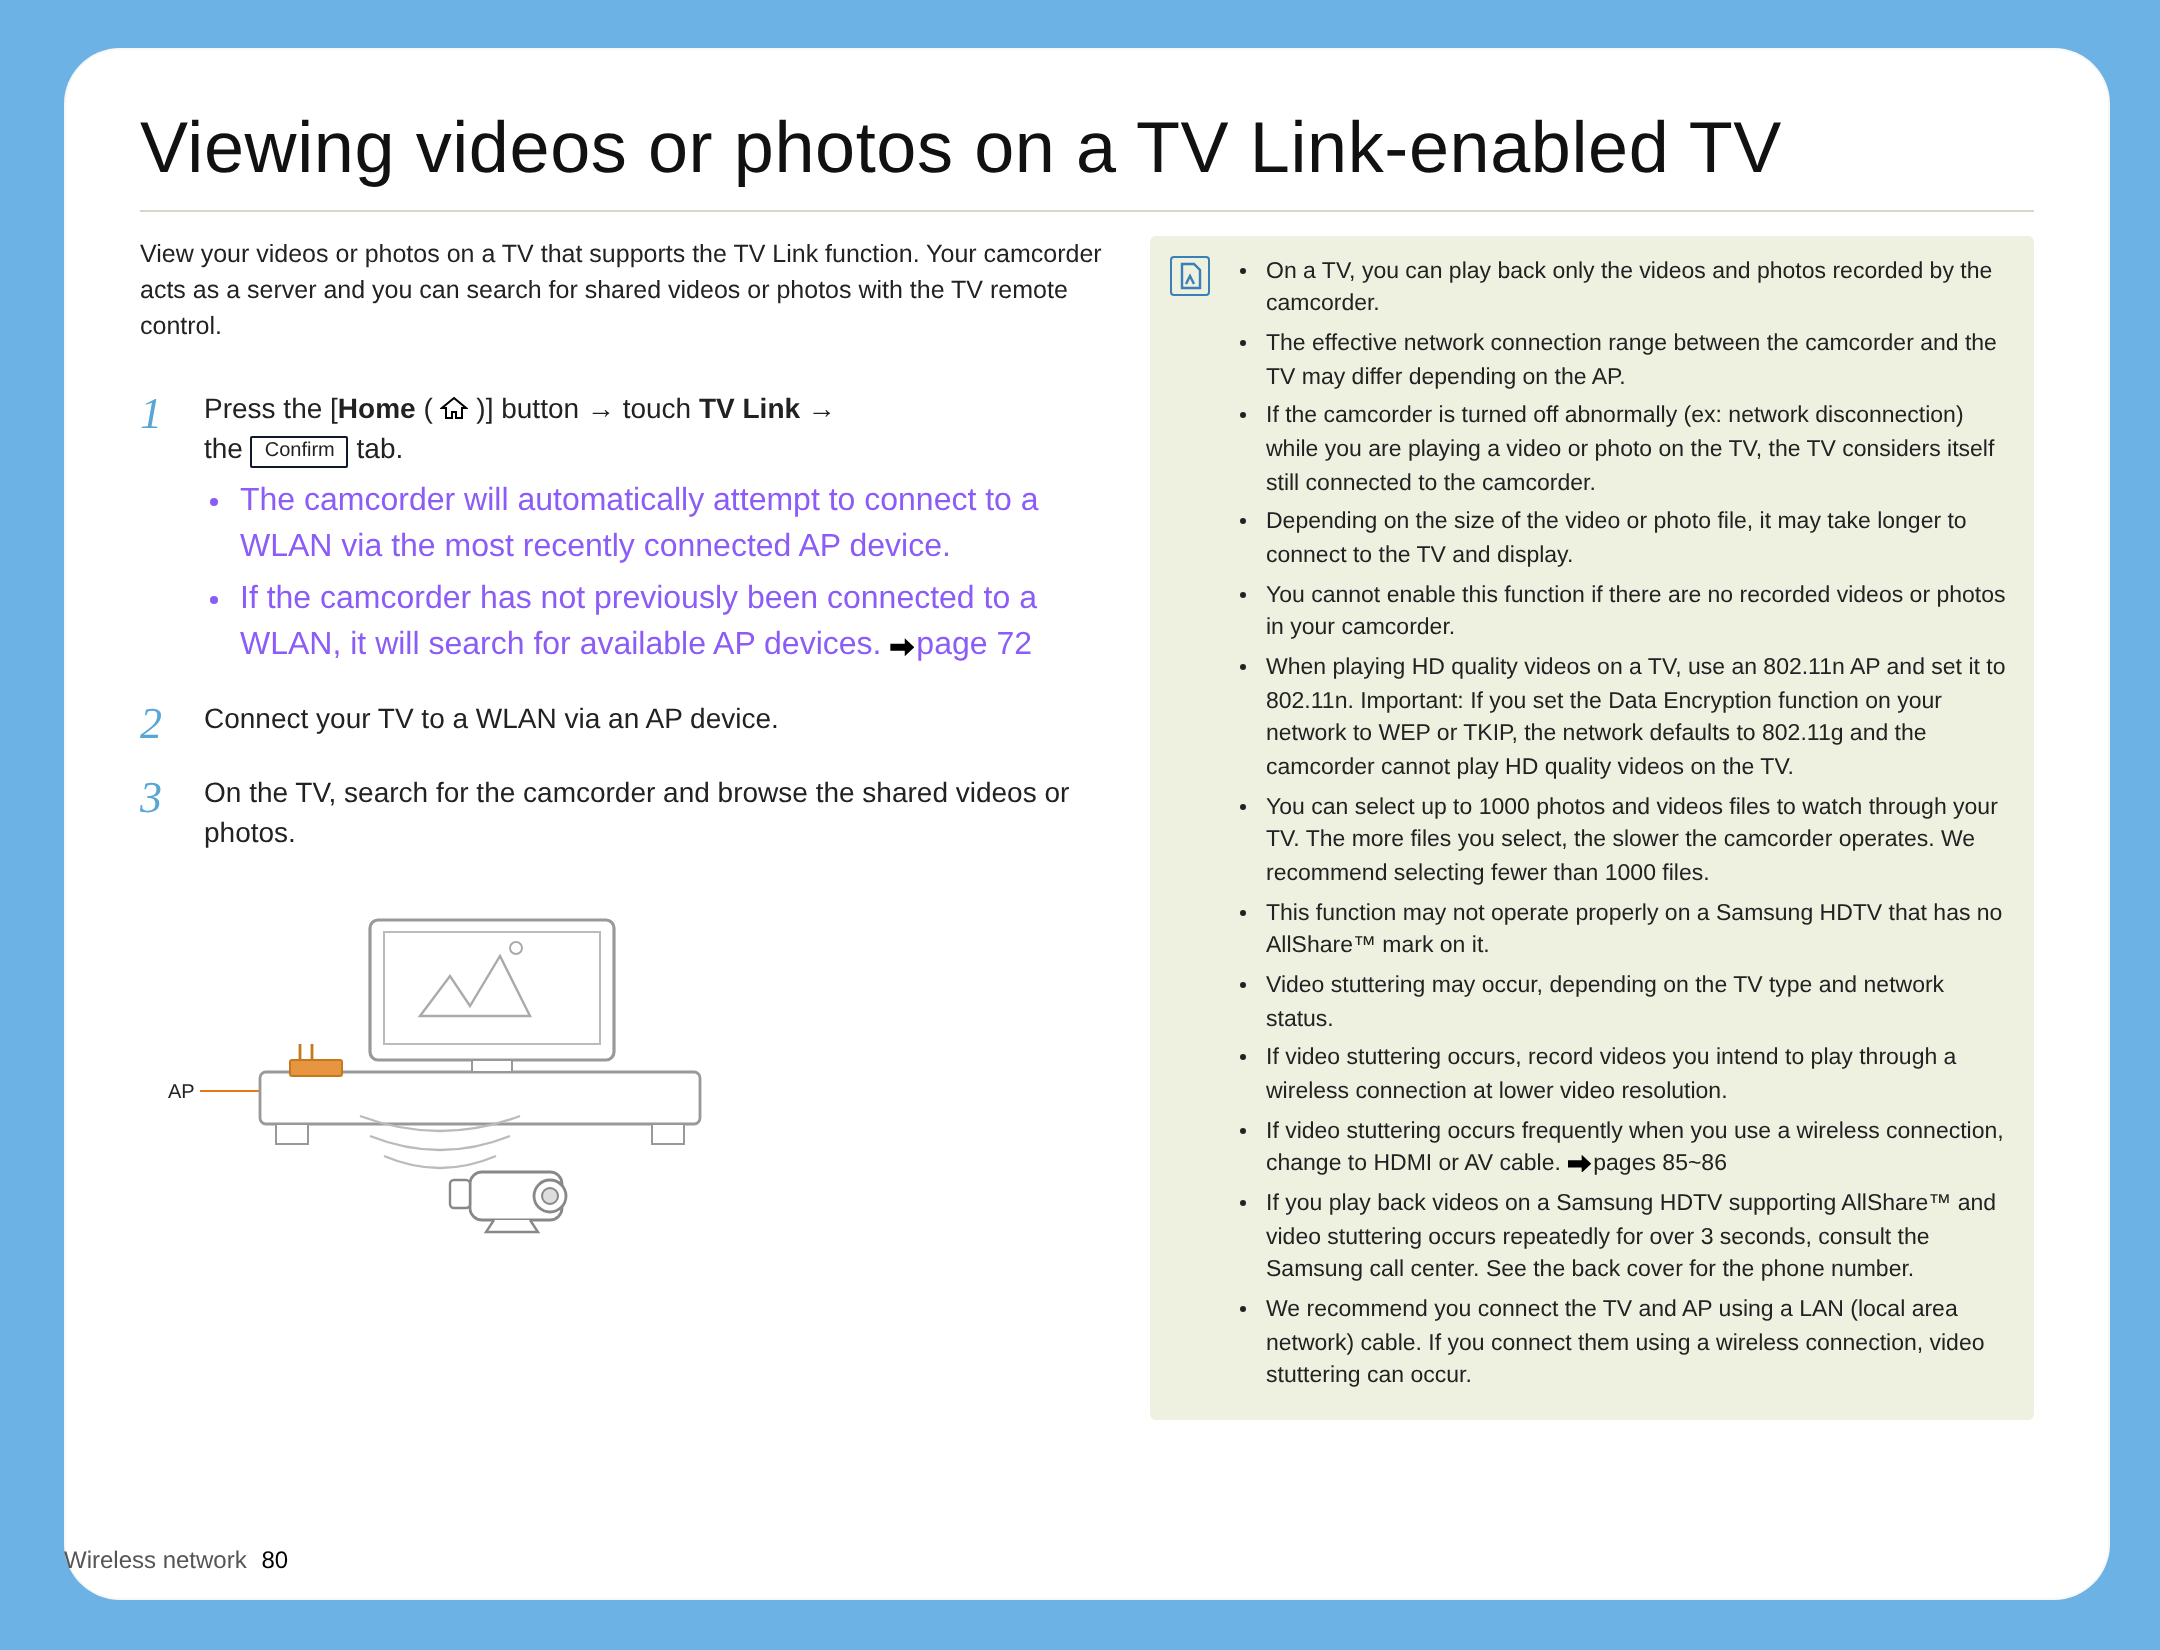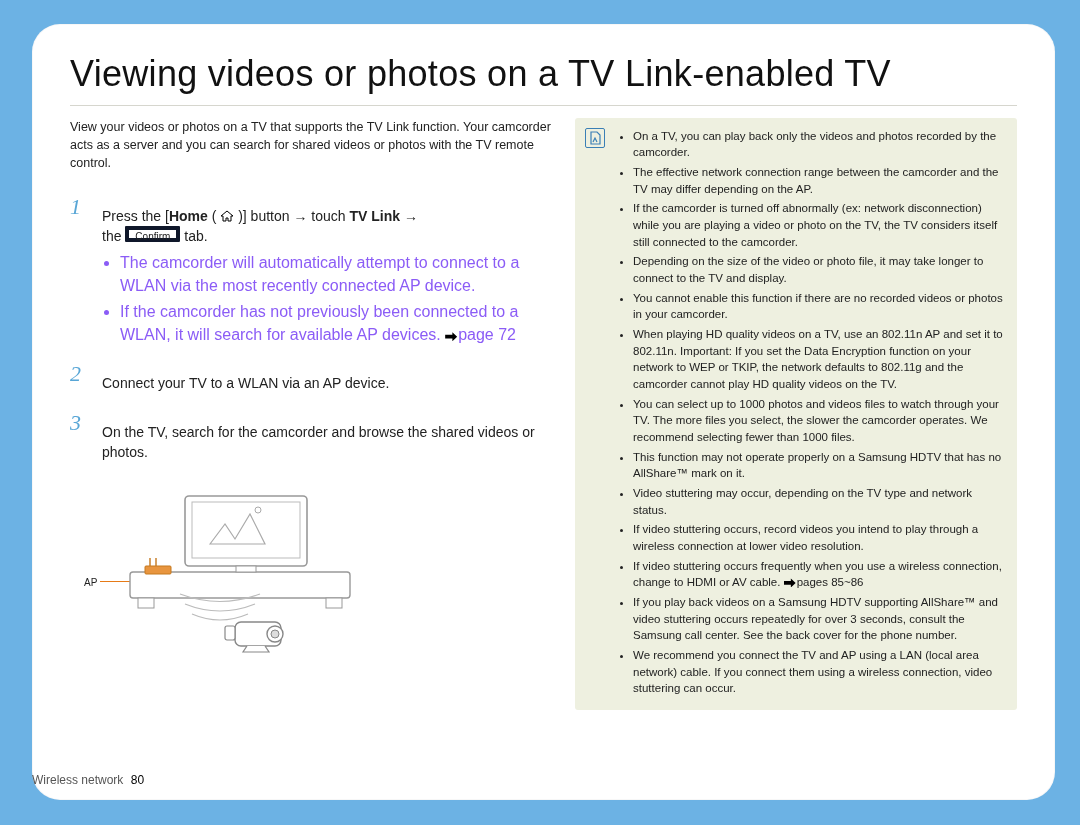--- a/index.html
+++ b/index.html
@@ -50,30 +50,30 @@
   .step-num {
     font-family: Georgia, 'Times New Roman', serif;
     font-style: italic;
     font-size: 22px;
     color: #58a6d6;
     width: 18px;
     flex: 0 0 18px;
     line-height: 1;
     padding-top: 2px;
   }
-  .step-body { flex: 1; font-size: 14px; line-height: 1.45; margin-top: 12px; }
+  .step-body { flex: 1; font-size: 14px; line-height: 1.45; }
   .step-body .step-text { margin-bottom: 4px; }
   .home-icon {
     display: inline-block;
     width: 14px; height: 12px;
     vertical-align: -1px;
   }
   .confirm-btn {
     display: inline-block;
-    border: 4px solid #0f172a;
+    border: 1px solid #0f172a;
     padding: 0 6px;
     font-size: 10px;
     line-height: 14px;
     height: 16px;
     vertical-align: 1px;
     background: #fff;
     border-radius: 1px;
   }
   .sub-bullets {
     list-style: disc;

